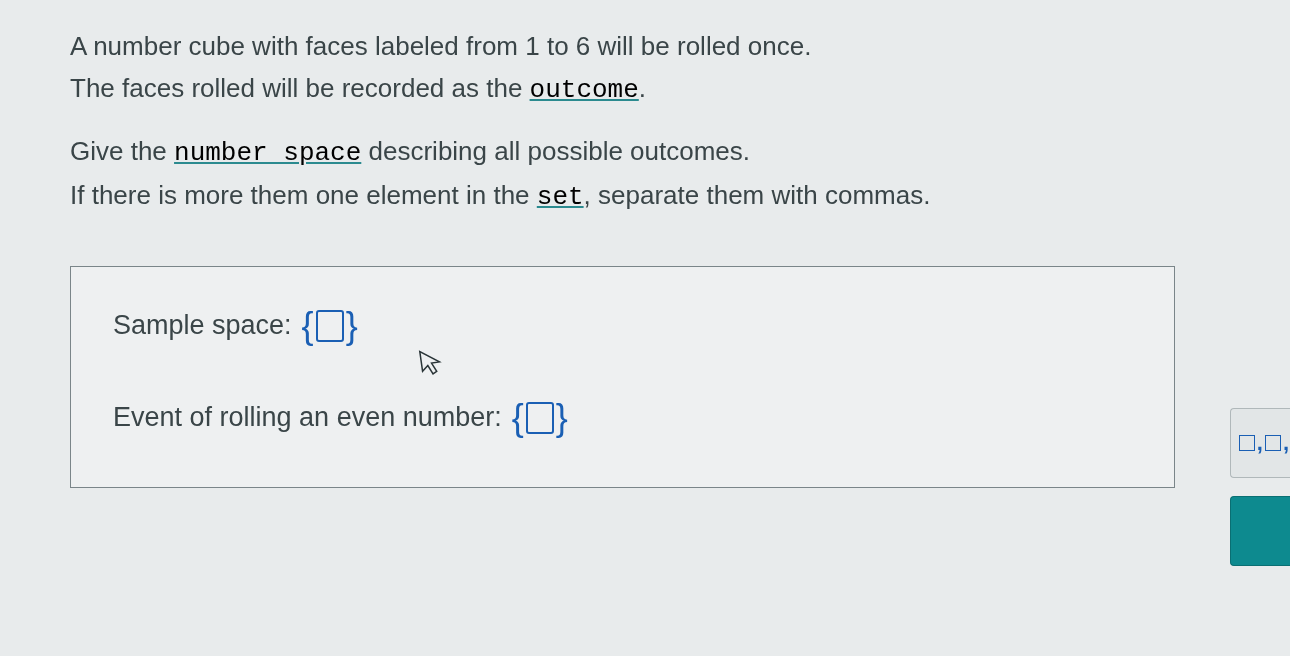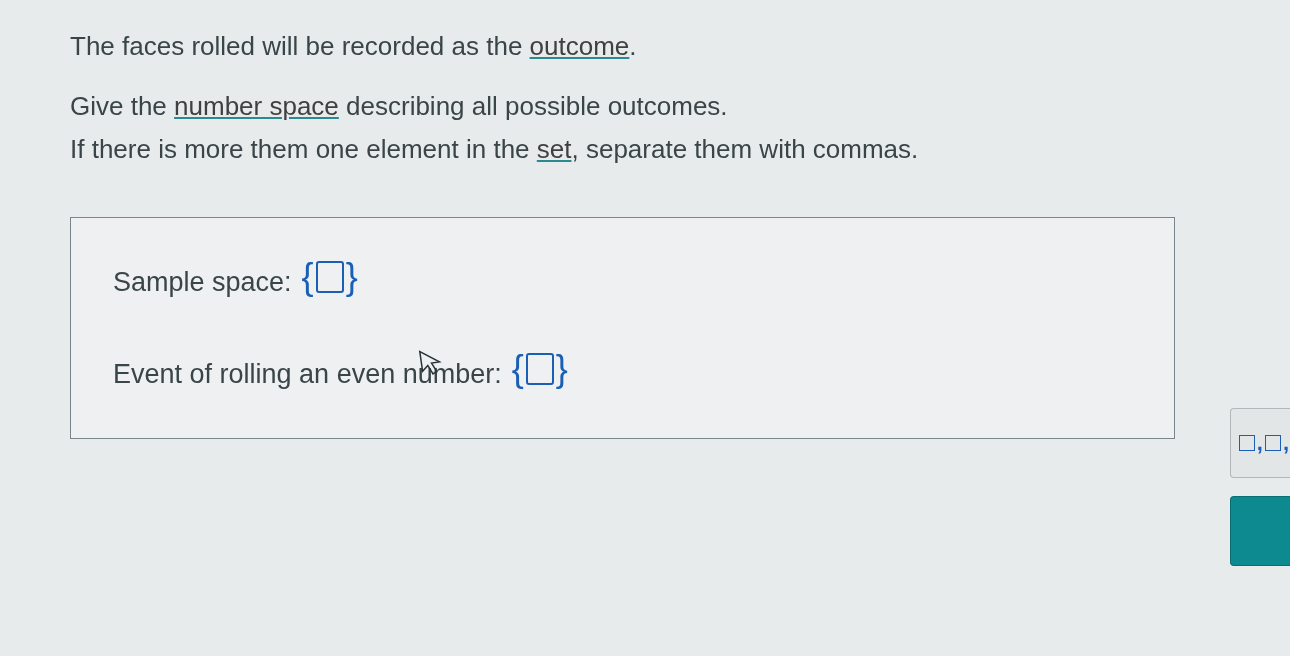--- a/index.html
+++ b/index.html
@@ -19,38 +19,39 @@
       position: relative;
     }
     .problem-text {
       line-height: 1.4;
       margin-bottom: 24px;
     }
     .problem-text p {
       margin-bottom: 6px;
     }
     .link-term {
-      color: #404040;
+      color: #000000;
       text-decoration: underline;
       text-decoration-color: #2b8a8f;
       cursor: pointer;
+      font-family: Liberation Mono, monospace;
     }
     .paragraph-gap {
       height: 18px;
     }
     .answer-box {
       border: 1px solid #7a8589;
       background: #eef0f1;
       width: 1105px;
       margin-top: 50px;
       padding: 38px 42px 38px 42px;
     }
     .answer-row {
       display: flex;
-      align-items: flex-end;
+      align-items: center;
       margin-bottom: 50px;
     }
     .answer-row:last-child {
       margin-bottom: 10px;
     }
     .answer-label {
       color: #3a4548;
       font-size: 27px;
       margin-right: 10px;
     }
@@ -121,20 +122,23 @@
       color: #1a5fb4;
       font-weight: bold;
       margin: 0 1px;
     }
   </style>
 </head>
 <body>
 
 <div class="problem-text">
   <p>
+    <span>A number cube with faces labeled from 1 to 6 will be rolled once.</span>
+  </p>
+  <p>
     <span>The faces rolled will be recorded as the </span><span class="link-term">outcome</span><span>.</span>
   </p>
   <div class="paragraph-gap"></div>
   <p>
     <span>Give the </span><span class="link-term">number space</span><span> describing all possible outcomes.</span>
   </p>
   <p>
     <span>If there is more them one element in the </span><span class="link-term">set</span><span>, separate them with commas.</span>
   </p>
 </div>

